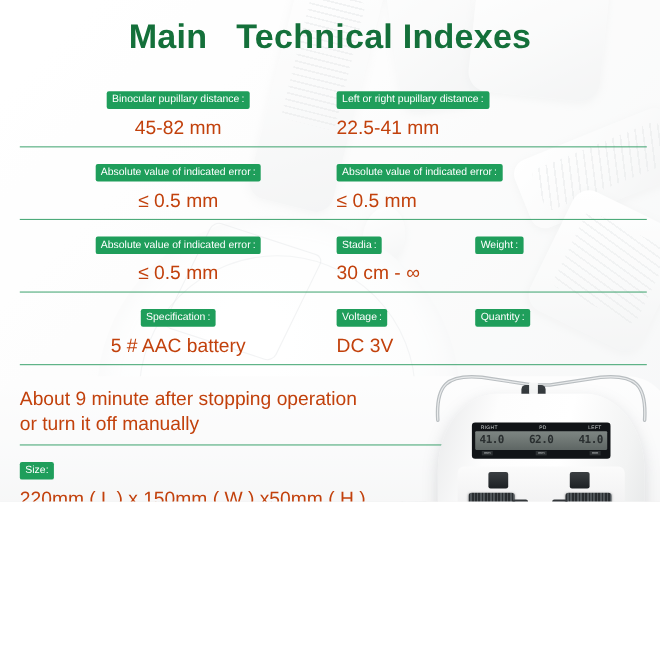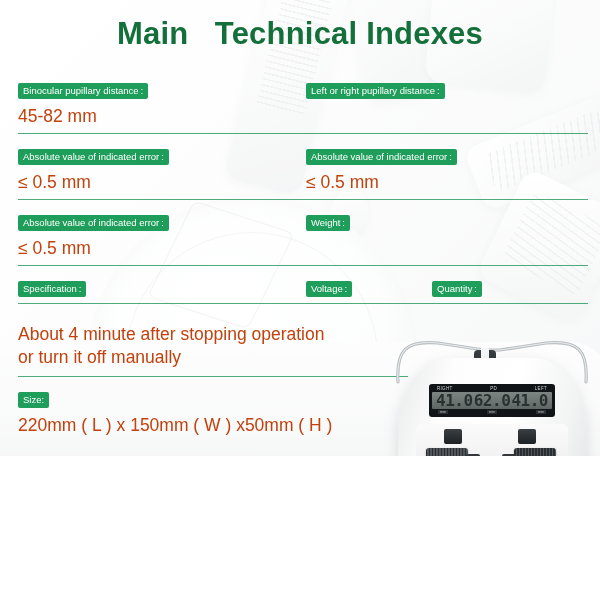--- a/index.html
+++ b/index.html
@@ -165,21 +165,21 @@
   .spec-row {
     position: relative;
   }
   .row-cells {
     display: flex;
     align-items: flex-start;
   }
   .cell {
     position: relative;
   }
-  .cell.c-left  { width: 288px; }
+  .cell.c-left  { width: 288px; text-align: center; }
   .cell.c-right { width: 282px; }
   .cell.c-mid   { width: 126px; }
   .cell.c-end   { width: 156px; }
   .cell.c-full  { width: 100%; }
 
   .badge {
     display: inline-block;
     background: #1f9e5b;
     color: #ffffff;
     font-size: 9.5px;
@@ -265,21 +265,21 @@
     background: linear-gradient(to bottom, #7e8683 0%, #6d7572 55%, #5e6664 100%);
     border-radius: 1px;
     display: flex;
     align-items: center;
     justify-content: space-between;
     padding: 0 4px;
     box-sizing: border-box;
   }
   .lcd-num {
     font-family: "DejaVu Sans Mono", monospace;
-    font-size: 16px;
+    font-size: 10px;
     font-weight: bold;
     color: #2a2f30;
     letter-spacing: -0.5px;
     text-align: right;
   }
   .dev-units {
     display: flex;
     justify-content: space-between;
     padding: 0 6px;
     margin-top: 1px;
@@ -390,20 +390,21 @@
   <div class="spec-table">
 
     <div class="spec-row">
       <div class="row-cells">
         <div class="cell c-left">
           <span class="badge">Binocular pupillary distance :</span>
           <div class="value">45-82 mm</div>
         </div>
         <div class="cell c-right">
           <span class="badge">Left or right pupillary distance :</span>
+          <div class="value">22.5-41 mm</div>
         </div>
       </div>
       <div class="divider"></div>
     </div>
 
     <div class="spec-row" style="margin-top:12px;">
       <div class="row-cells">
         <div class="cell c-left">
           <span class="badge">Absolute value of indicated error :</span>
           <div class="value">≤ 0.5 mm</div>
@@ -415,46 +416,52 @@
       </div>
       <div class="divider"></div>
     </div>
 
     <div class="spec-row" style="margin-top:12px;">
       <div class="row-cells">
         <div class="cell c-left">
           <span class="badge">Absolute value of indicated error :</span>
           <div class="value">≤ 0.5 mm</div>
         </div>
+        <div class="cell c-mid">
+          <span class="badge">Stadia :</span>
+          <div class="value">30 cm - ∞</div>
+        </div>
         <div class="cell c-end">
           <span class="badge">Weight :</span>
         </div>
       </div>
       <div class="divider"></div>
     </div>
 
     <div class="spec-row" style="margin-top:12px;">
       <div class="row-cells">
         <div class="cell c-left">
           <span class="badge">Specification :</span>
+          <div class="value">5 # AAC battery</div>
         </div>
         <div class="cell c-mid">
           <span class="badge">Voltage :</span>
+          <div class="value">DC 3V</div>
         </div>
         <div class="cell c-end">
           <span class="badge">Quantity :</span>
         </div>
       </div>
       <div class="divider"></div>
     </div>
 
     <div class="spec-row" style="margin-top:12px;">
       <div class="row-cells">
         <div class="cell c-full">
-          <div class="value multiline">About 4 minute after stopping operation
+          <div class="value multiline">About 9 minute after stopping operation
 or turn it off manually</div>
         </div>
       </div>
       <div class="divider short"></div>
     </div>
 
     <div class="spec-row" style="margin-top:12px;">
       <div class="row-cells">
         <div class="cell c-full">
           <span class="badge">Size:</span>

